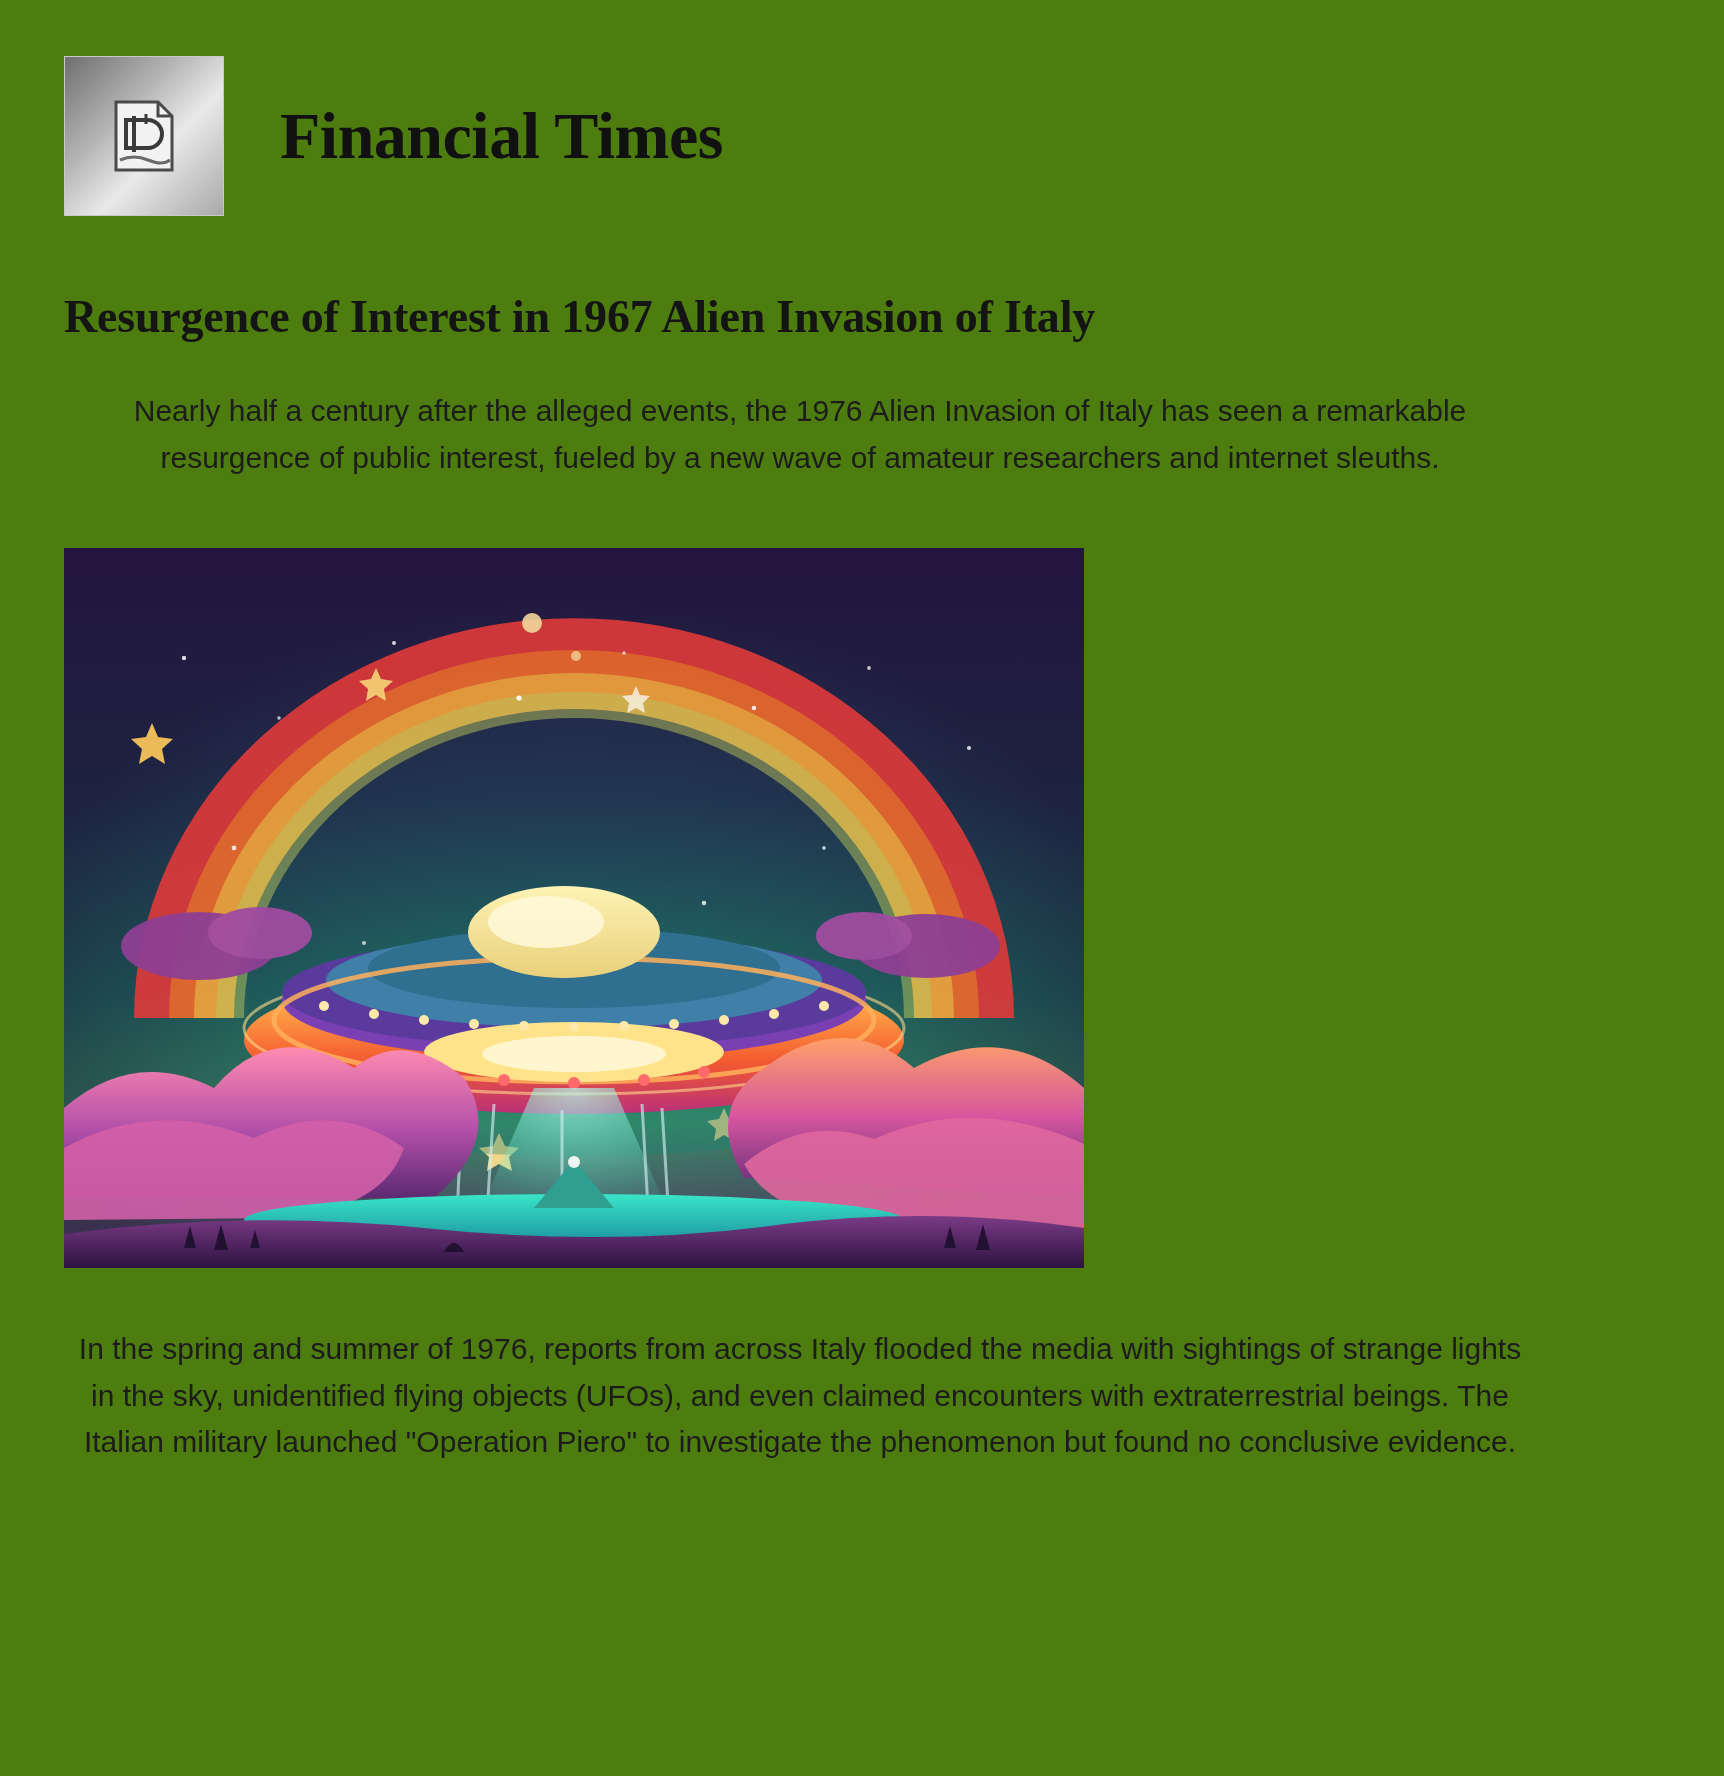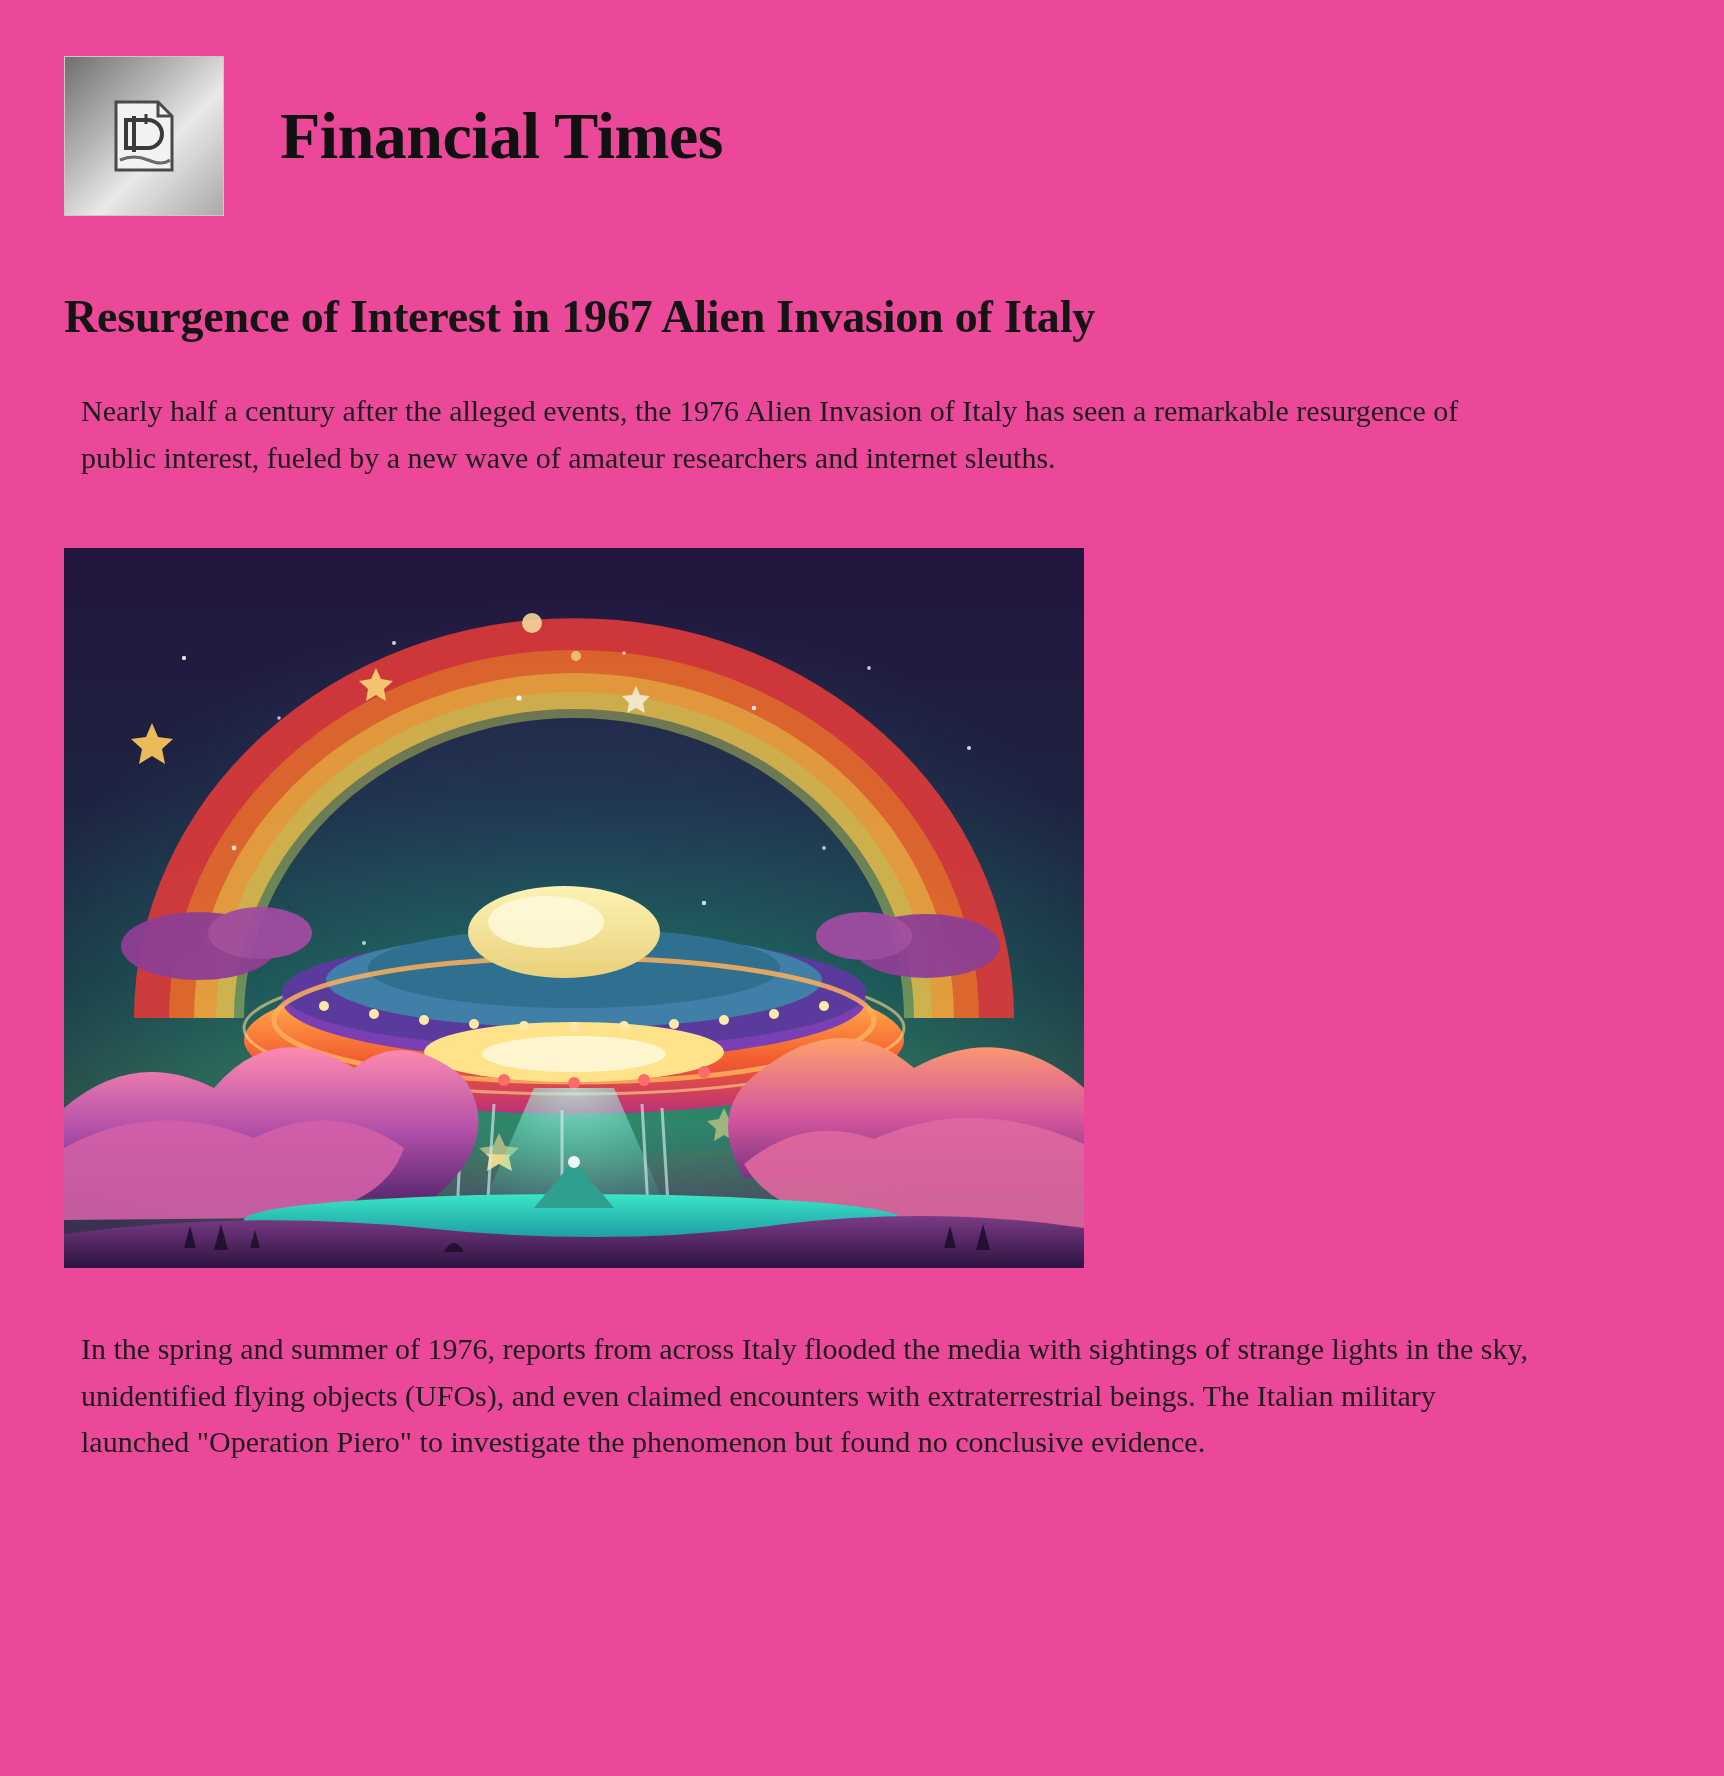--- a/index.html
+++ b/index.html
@@ -10,21 +10,21 @@
   body {
     width: 1724px;
     min-height: 1776px;
     font-family: "Liberation Serif", serif;
     color: #1a1a1a;
     overflow: hidden;
   }
   .page {
     width: 1724px;
     min-height: 1776px;
-    background: #ec4899;
+    background: #4d7c0f;
     box-sizing: border-box;
     padding: 0;
     position: relative;
   }
   .masthead {
     display: flex;
     align-items: center;
     padding: 56px 0 0 64px;
   }
   .logo-tile {
@@ -59,25 +59,26 @@
   h1.headline {
     font-family: "Liberation Serif", serif;
     font-weight: bold;
     font-size: 46px;
     line-height: 1.18;
     margin: 74px 0 0 0;
     color: #141414;
     letter-spacing: -0.2px;
   }
   p.body-text {
-    font-family: Liberation Serif, serif;
+    font-family: Liberation Sans, sans-serif;
     font-size: 30px;
     line-height: 1.56;
-    margin: 44px 0 0 17px;
+    margin: 44px 0 0 4px;
     color: #1c1c1c;
+    text-align: center;
   }
   .lede {
     margin-top: 42px;
     max-width: 1580px;
   }
   .figure {
     margin: 66px 0 0 0;
     width: 1020px;
     height: 720px;
     position: relative;

